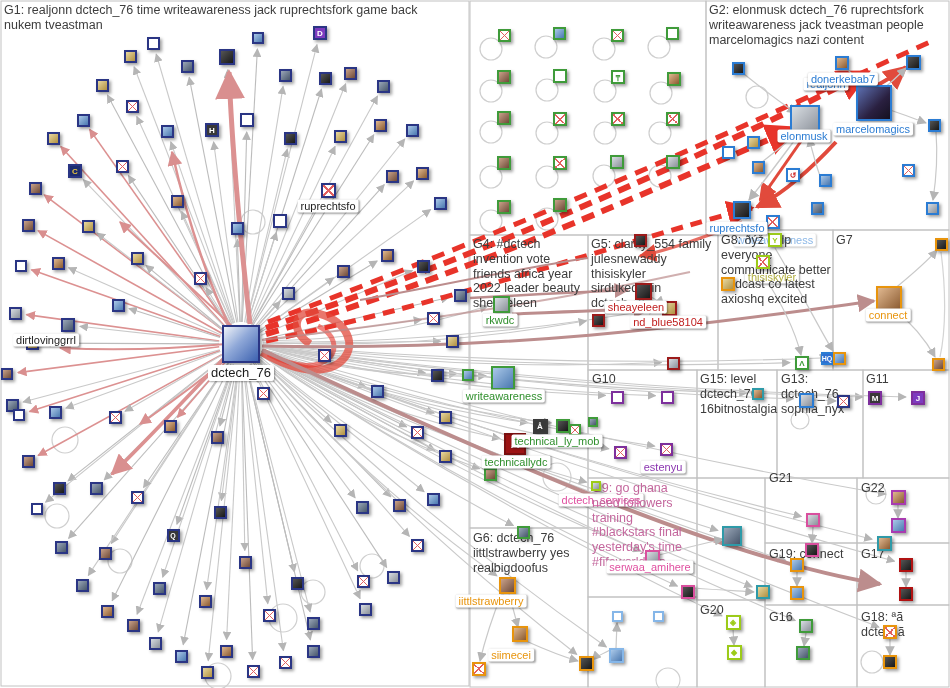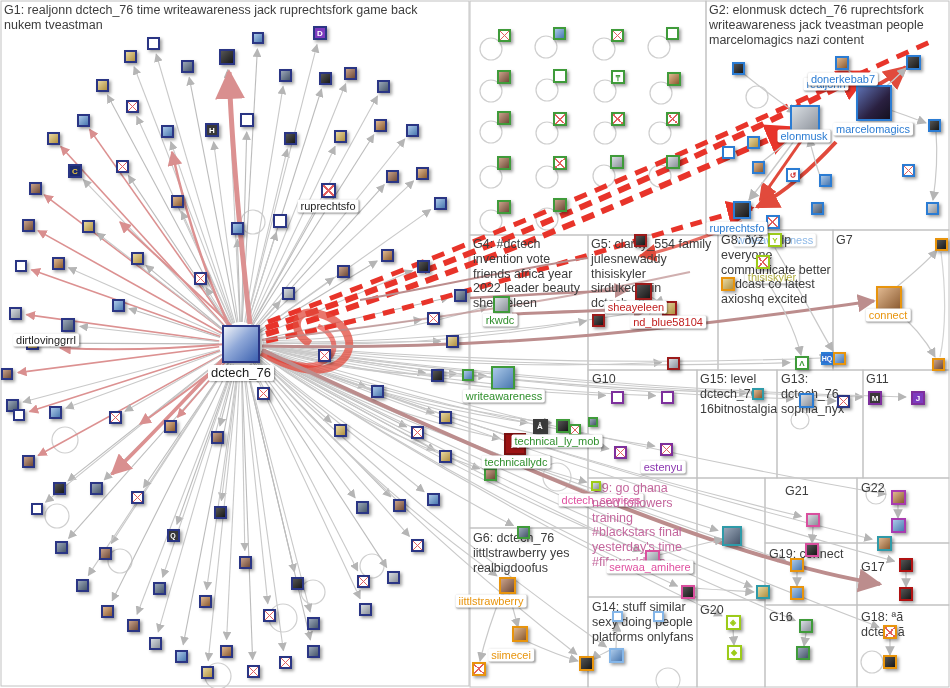--- a/index.html
+++ b/index.html
@@ -280,28 +280,27 @@
     <div class="hdr" style="left: 709px; top: 3px; width: 238px;">G2: elonmusk dctech_76 ruprechtsfork writeawareness jack tveastman people marcelomagics nazi content</div>
     <div class="hdr" style="left: 473px; top: 237px; width: 112px;">G4: #dctech invention vote friends africa year 2022 leader beauty sheayeleen</div>
     <div class="hdr" style="left: 591px; top: 237px; width: 126px;">G5: clarky_554 family julesnewaddy thisiskyler sirdukedevin dctech_76</div>
     <div class="hdr" style="left: 721px; top: 233px; width: 110px;">G8: ðýž help everyone communicate better podcast co latest axioshq excited</div>
     <div class="hdr" style="left: 836px; top: 233px; width: 40px;">G7</div>
     <div class="hdr" style="left: 592px; top: 372px; width: 60px;">G10</div>
     <div class="hdr" style="left: 700px; top: 372px; width: 76px;">G15: level dctech_76 16bitnostalgia</div>
     <div class="hdr" style="left: 781px; top: 372px; width: 80px;">G13: dctech_76 sophia_nyx</div>
     <div class="hdr" style="left: 866px; top: 372px; width: 40px;">G11</div>
     <div class="hdr" style="left: 592px; top: 481px; width: 104px; color: rgb(196, 103, 157);">G9: go ghana need followers training #blackstars final yesterday's time #fifaworldcup</div>
-    <div class="hdr" style="left: 769px; top: 484px; width: 40px; margin-left: 16px;">G21</div>
+    <div class="hdr" style="left: 769px; top: 471px; width: 40px;">G21</div>
     <div class="hdr" style="left: 861px; top: 481px; width: 40px;">G22</div>
     <div class="hdr" style="left: 769px; top: 547px; width: 88px;">G19: connect</div>
-    <div class="hdr" style="left: 861px; top: 560px; width: 40px;">G17</div>
+    <div class="hdr" style="left: 861px; top: 547px; width: 40px;">G17</div>
     <div class="hdr" style="left: 769px; top: 610px; width: 40px;">G16</div>
     <div class="hdr" style="left: 861px; top: 610px; width: 88px;">G18: ªã dctechã</div>
     <div class="hdr" style="left: 473px; top: 531px; width: 114px;">G6: dctech_76 iittlstrawberry yes realbigdoofus</div>
-    <div class="hdr" style="left: 592px; top: 600px; width: 104px;">G14: stuff similar sexy doing people platforms onlyfans</div>
     <div class="hdr" style="left: 700px; top: 603px; width: 40px;">G20</div>
     <div class="node" style="left: 222px; top: 325px; width: 38px; height: 38px; border-color: rgb(42, 53, 132); font-size: 21px; background: linear-gradient(135deg, rgb(240, 243, 248), rgb(143, 168, 216) 45%, rgb(61, 98, 176));"></div>
     <div class="node" style="left: 146.5px; top: 36.5px; width: 13px; height: 13px; border-color: rgb(42, 53, 132); font-size: 7px; background: rgb(255, 255, 255);"></div>
     <div class="node" style="left: 123.5px; top: 49.5px; width: 13px; height: 13px; border-color: rgb(42, 53, 132); font-size: 7px; background: linear-gradient(135deg, rgb(232, 216, 160), rgb(176, 144, 64));"></div>
     <div class="node" style="left: 180.5px; top: 59.5px; width: 13px; height: 13px; border-color: rgb(42, 53, 132); font-size: 7px; background: linear-gradient(135deg, rgb(154, 167, 184), rgb(71, 86, 107));"></div>
     <div class="node" style="left: 219px; top: 49px; width: 16px; height: 16px; border-color: rgb(42, 53, 132); font-size: 9px; background: linear-gradient(135deg, rgb(85, 85, 85), rgb(24, 24, 24));"></div>
     <div class="node" style="left: 278.5px; top: 68.5px; width: 13px; height: 13px; border-color: rgb(42, 53, 132); font-size: 7px; background: linear-gradient(135deg, rgb(154, 167, 184), rgb(71, 86, 107));"></div>
     <div class="node" style="left: 318.5px; top: 71.5px; width: 13px; height: 13px; border-color: rgb(42, 53, 132); font-size: 7px; background: linear-gradient(135deg, rgb(85, 85, 85), rgb(24, 24, 24));"></div>
     <div class="node" style="left: 343.5px; top: 66.5px; width: 13px; height: 13px; border-color: rgb(42, 53, 132); font-size: 7px; background: linear-gradient(135deg, rgb(201, 162, 138), rgb(110, 74, 56));"></div>
     <div class="node" style="left: 376.5px; top: 79.5px; width: 13px; height: 13px; border-color: rgb(42, 53, 132); font-size: 7px; background: linear-gradient(135deg, rgb(154, 167, 184), rgb(71, 86, 107));"></div>

